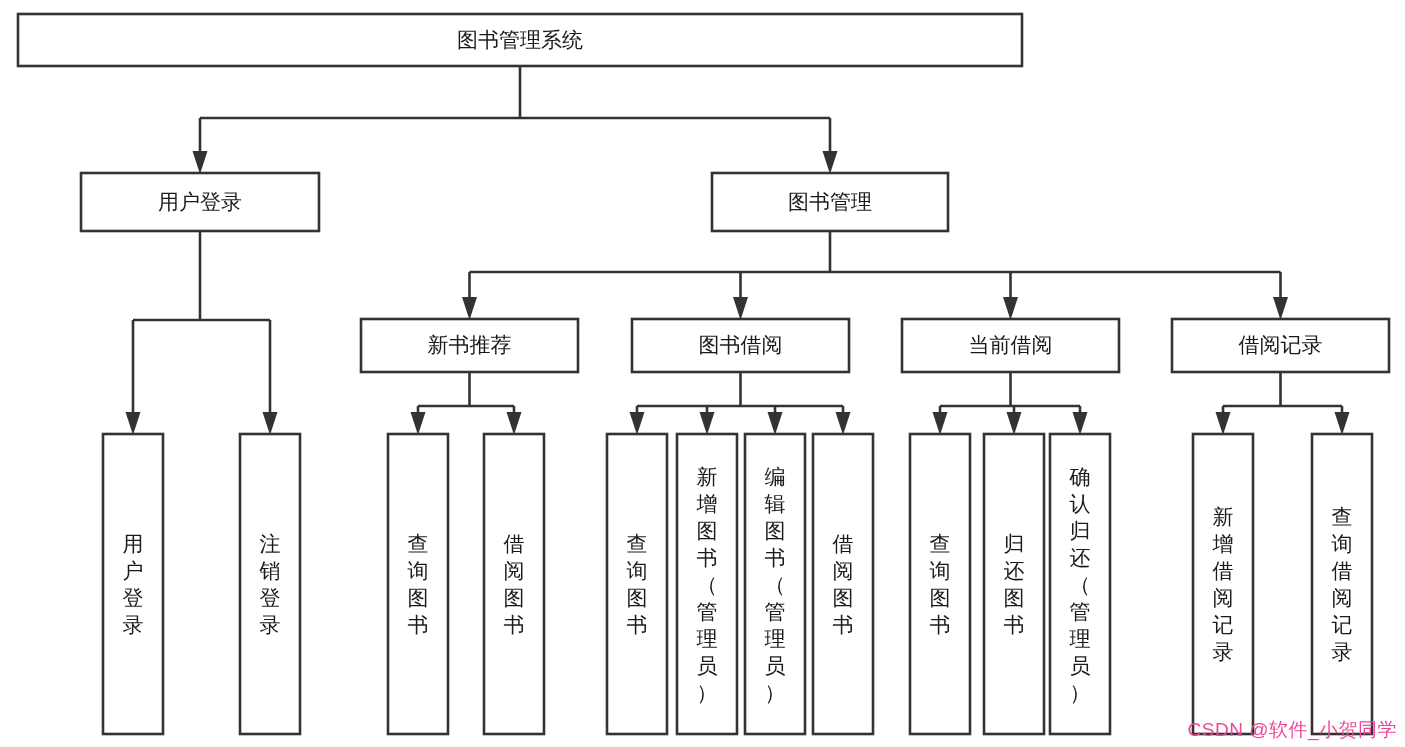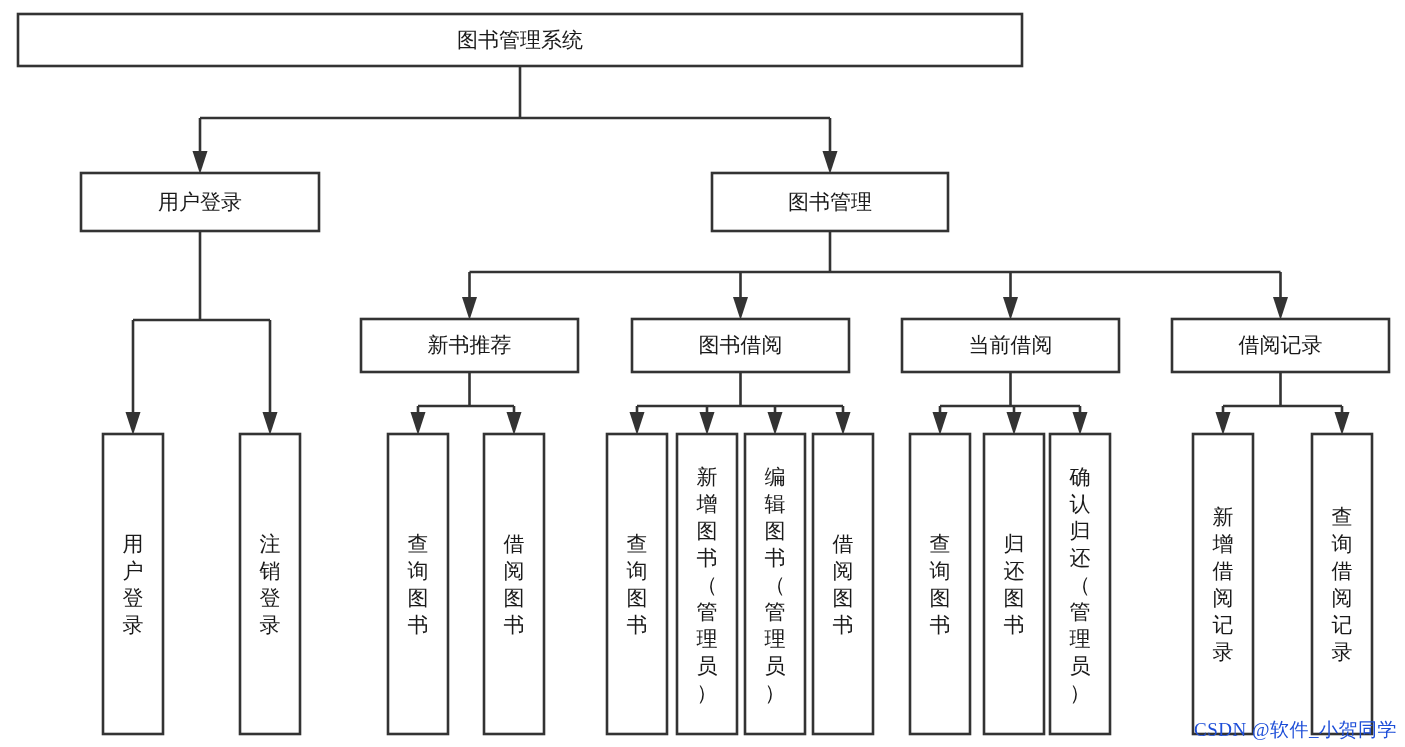--- a/index.html
+++ b/index.html
@@ -51,23 +51,23 @@
   .node-label-v {
     font-family: "Liberation Sans", "DejaVu Sans", sans-serif;
     font-size: 21px;
     fill: #1a1a1a;
     text-anchor: middle;
   }
   .watermark {
     position: absolute;
     right: 8px;
     bottom: 4px;
-    font-family: Liberation Serif, serif;
+    font-family: Liberation Sans, sans-serif;
     font-size: 19px;
-    color: #1d4ed8;
+    color: #ec4899;
     letter-spacing: 0.5px;
     white-space: nowrap;
     pointer-events: none;
   }
 </style>
 </head>
 <body>
 
 <div id="diagram-root">
   <svg class="flow" viewBox="0 0 1405 747" xmlns="http://www.w3.org/2000/svg">

